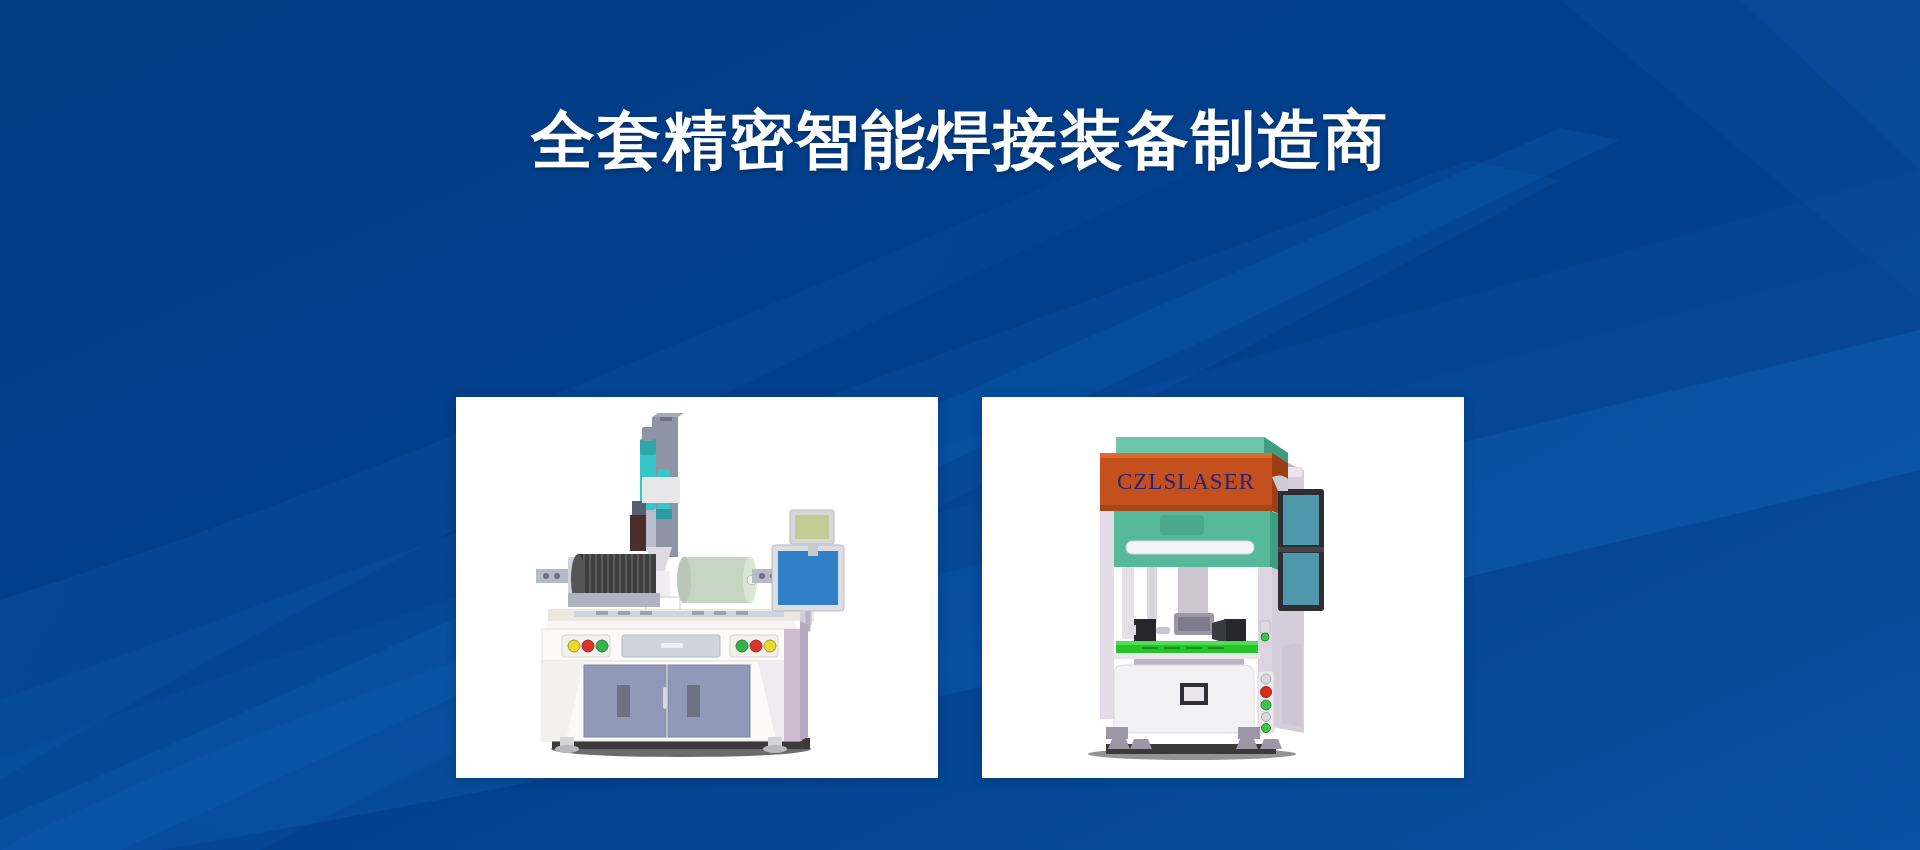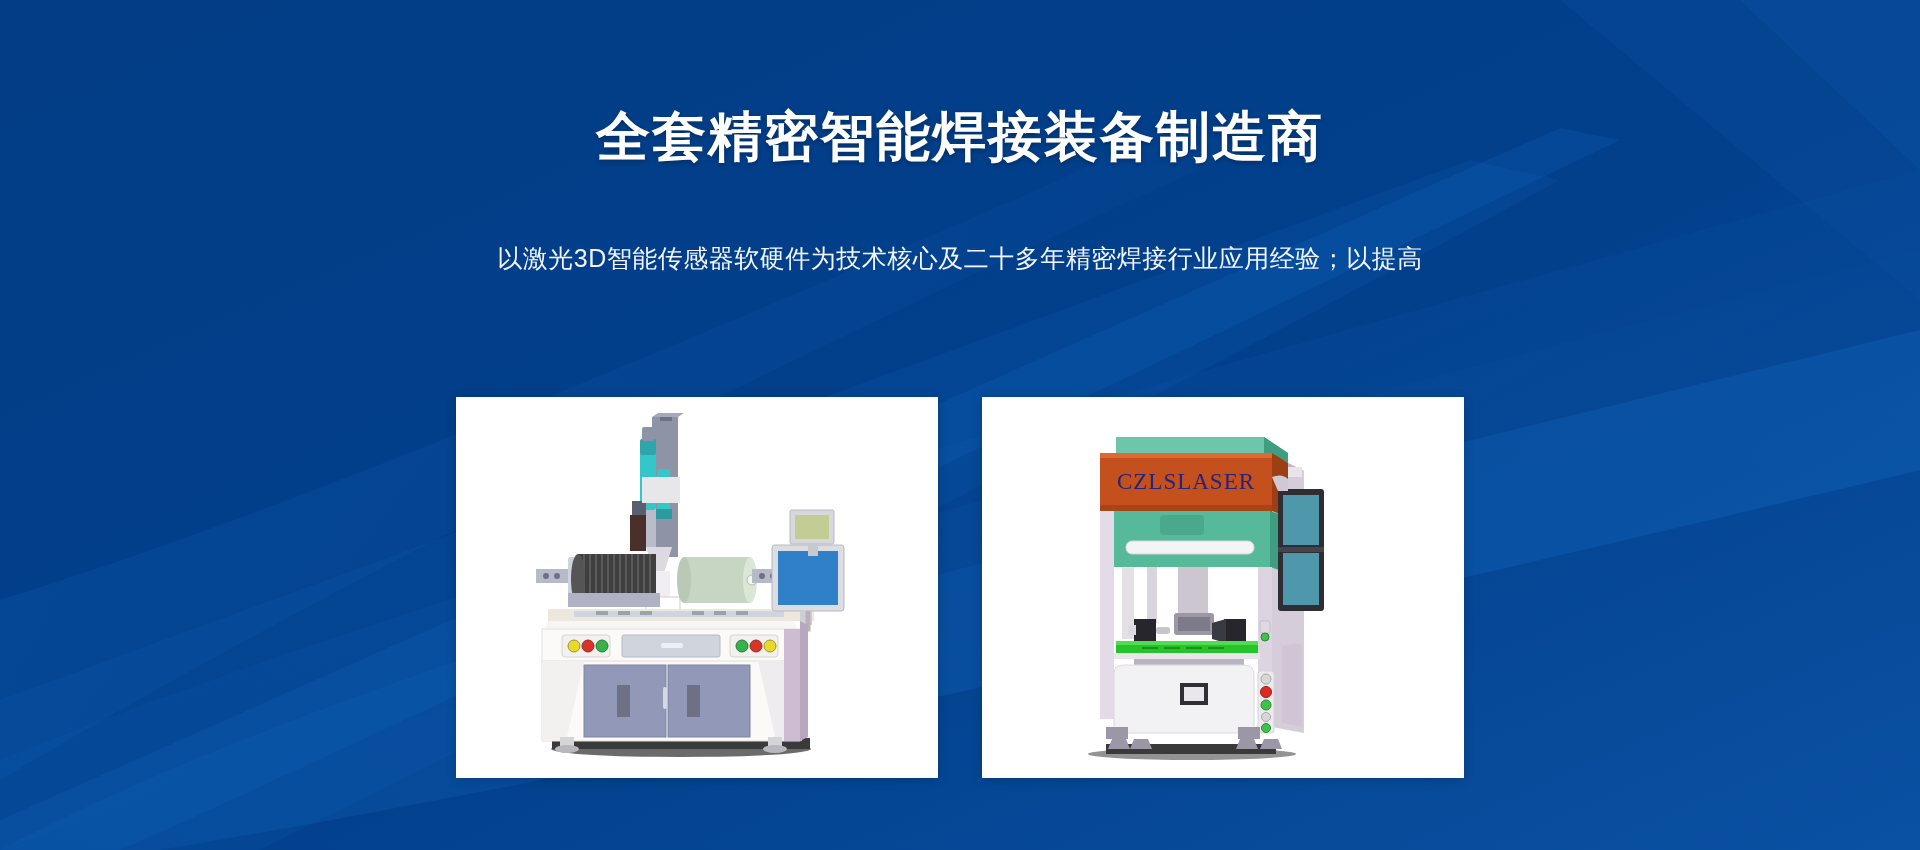--- a/index.html
+++ b/index.html
@@ -9,23 +9,23 @@
     font-family:"Liberation Sans","DejaVu Sans",sans-serif;
   }
   .banner{
     position:relative;width:1920px;height:850px;overflow:hidden;
     background:#02408c;
   }
   .bg-svg{position:absolute;inset:0;width:1920px;height:850px;}
   .content{position:relative;z-index:3;width:1920px;height:850px;}
 
   .headline{
-    position:absolute;left:0;right:0;top:72px;
+    position:absolute;left:0;right:0;top:64px;
     text-align:center;
-    font-size:54px;font-weight:bold;color:#ffffff;
+    font-size:64px;font-weight:bold;color:#ffffff;
     letter-spacing:2px;line-height:1.05;
     text-shadow:0 2px 5px rgba(0,0,0,.28);
     white-space:nowrap;
   }
   .subhead{
     position:absolute;left:50%;transform:translateX(-50%);top:236px;
     width:1120px;text-align:center;
     font-size:25px;font-weight:normal;color:#f2f6fc;
     line-height:44px;letter-spacing:.5px;
   }
@@ -84,21 +84,20 @@
     <path d="M0 600 C 260 520 600 380 1060 180 L1180 120 L1240 150 C 740 380 300 600 0 780 Z" fill="url(#sw1)" opacity=".55"></path>
     <path d="M0 700 L0 850 L260 850 C 560 700 1100 430 1560 180 L1470 160 Z" fill="#0c5cb3" opacity=".22"></path>
     <path d="M0 820 L0 850 L120 850 C 480 690 1080 400 1620 140 L1560 128 Z" fill="#1370c6" opacity=".18"></path>
   </svg>
 
   <div class="content">
 
     <h1 class="headline">全套精密智能焊接装备制造商</h1>
 
     <div class="subhead">
-      <div>以激光3D智能传感器软硬件为技术核心及二十多年精密焊接行业应用经验；以提高</div>
     </div>
 
     <div class="cards">
 
       <div class="card">
         <svg width="482" height="381" viewBox="0 0 482 381" aria-hidden="true">
           <rect x="0" y="0" width="482" height="381" fill="#ffffff"></rect>
 
           <ellipse cx="225" cy="352" rx="130" ry="8" fill="#3a3a3a" opacity=".75"></ellipse>
           <rect x="96" y="341" width="258" height="11" fill="#3a3a3a"></rect>

